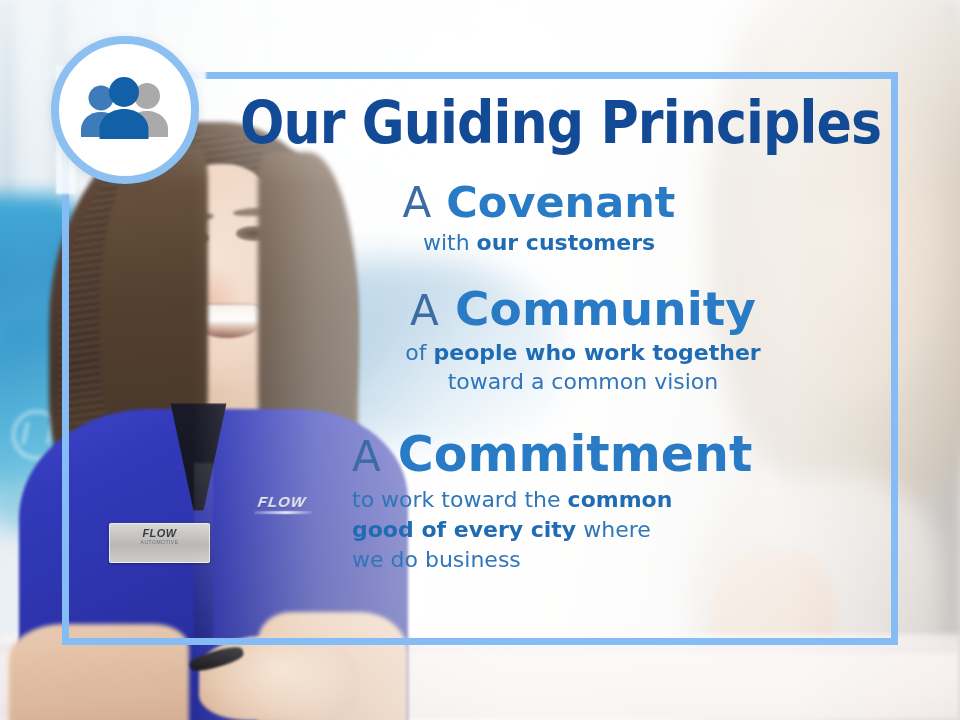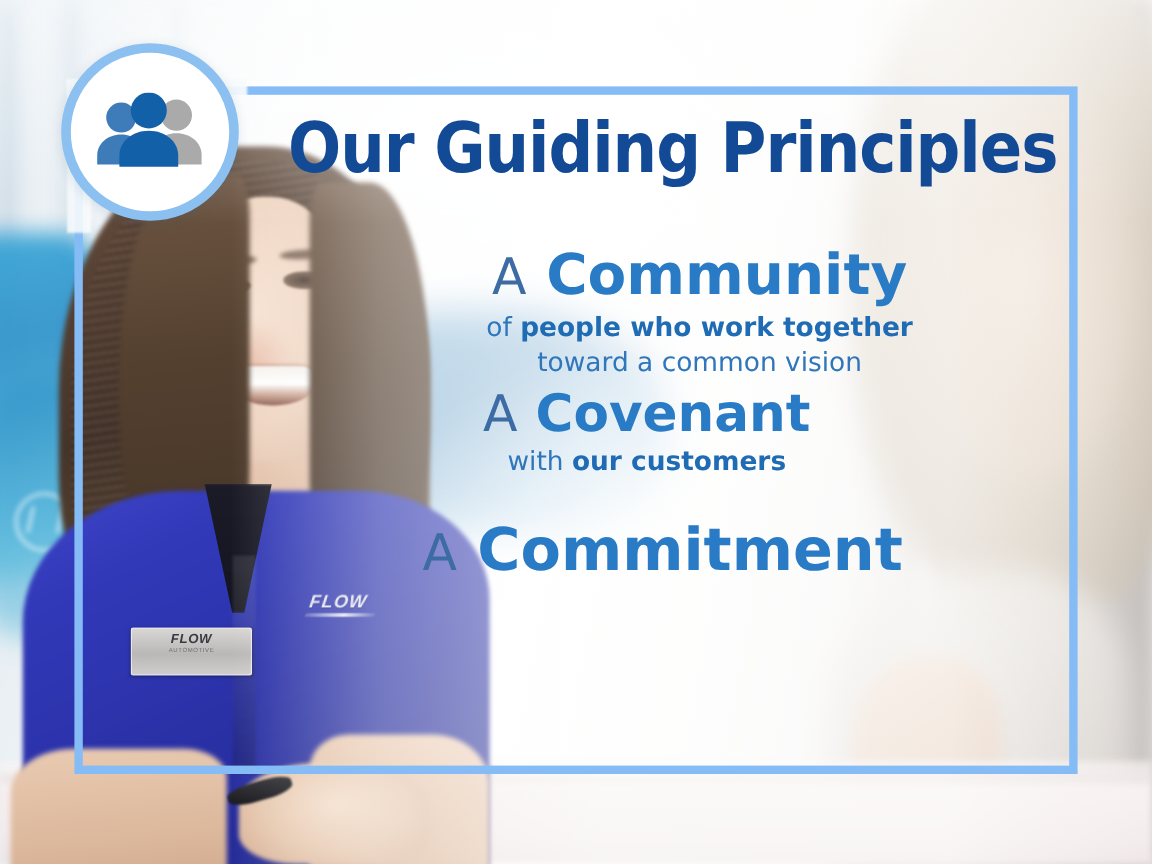--- a/index.html
+++ b/index.html
@@ -443,42 +443,47 @@
         <circle cx="47" cy="15" r="15" fill="#1260a8"></circle>
         <path d="M47 32c-14 0-24.5 9.2-24.5 20.5V62h49v-9.5C71.5 41.2 61 32 47 32z" fill="#1260a8"></path>
       </svg>
     </span>
   </div>
 
   <div class="headline">Our Guiding Principles</div>
 
   <div class="principles">
 
+    <div class="principle p1">
+      <div class="p-head">
+        <span class="art">A</span>
+        <span>Covenant</span>
+      </div>
+      <div class="p-sub">
+        <div><span>with </span><b>our customers</b></div>
+      </div>
+    </div>
+
     <div class="principle p2">
       <div class="p-head">
         <span class="art">A</span>
         <span>Community</span>
       </div>
       <div class="p-sub">
         <div><span>of </span><b>people who work together</b></div>
         <div><span>toward a common vision</span></div>
       </div>
     </div>
 
-    <div class="principle p1">
-      <div class="p-head">
-        <span class="art">A</span>
-        <span>Covenant</span>
-      </div>
-      <div class="p-sub">
-        <div><span>with </span><b>our customers</b></div>
-      </div>
-    </div>
-
     <div class="principle p3">
       <div class="p-head">
         <span class="art">A</span>
         <span>Commitment</span>
       </div>
+      <div class="p-sub">
+        <div><span>to work toward the </span><b>common</b></div>
+        <div><b>good of every city</b><span> where</span></div>
+        <div><span>we do business</span></div>
+      </div>
     </div>
 
   </div>
 </div>
 
 </body></html>

